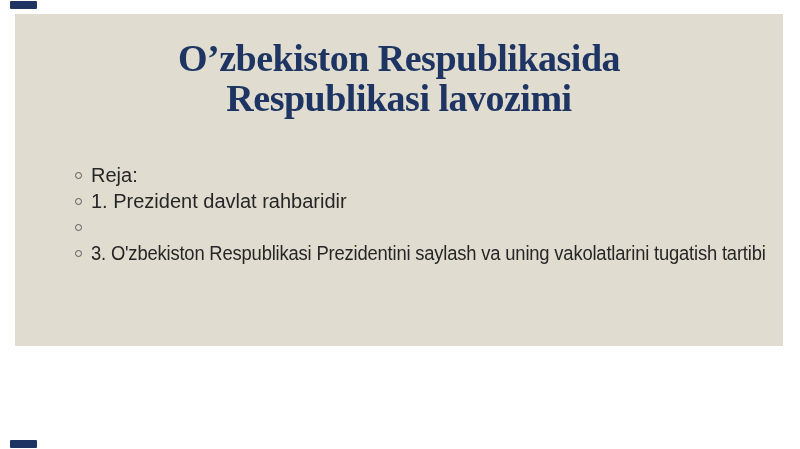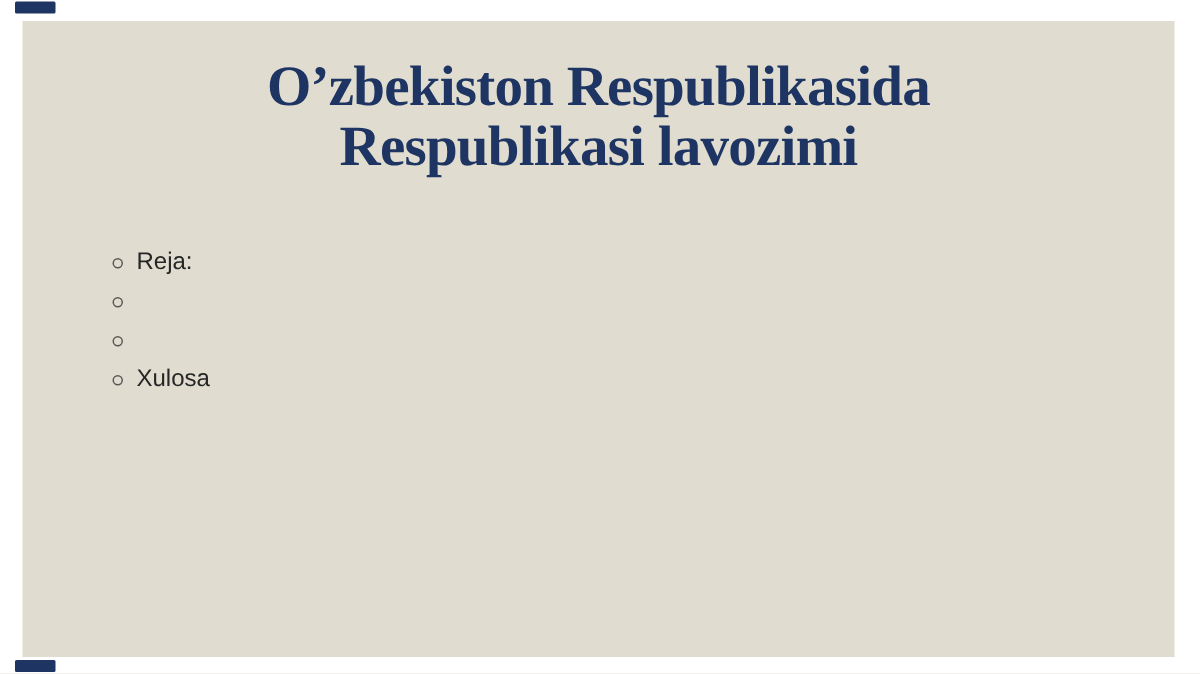--- a/index.html
+++ b/index.html
@@ -22,21 +22,21 @@
     background: #1e3563;
     border-radius: 1px;
   }
   .corner-mark.top { top: 1px; }
   .corner-mark.bottom { top: 440px; }
   .slide {
     position: absolute;
     left: 15px;
     top: 14px;
     width: 768px;
-    height: 424px;
+    height: 332px;
     background: #e0ddd0;
   }
   .title {
     position: absolute;
     left: 0;
     right: 0;
     top: 24px;
     text-align: center;
     font-family: "Liberation Serif", "DejaVu Serif", serif;
     font-weight: bold;
@@ -48,21 +48,21 @@
   .bullets {
     position: absolute;
     left: 60px;
     top: 148px;
     right: 10px;
   }
   .bullet-row {
     display: flex;
     align-items: center;
     height: 26px;
-    font-size: 16px;
+    font-size: 20px;
     color: #262626;
     white-space: nowrap;
   }
   .bullet-dot {
     flex: none;
     width: 5px;
     height: 5px;
     border: 1.5px solid #595959;
     border-radius: 50%;
     background: transparent;
@@ -89,25 +89,26 @@
     <div>Respublikasi lavozimi</div>
   </div>
 
   <div class="bullets">
     <div class="bullet-row">
       <span class="bullet-dot"></span>
       <span class="bullet-text">Reja:</span>
     </div>
     <div class="bullet-row">
       <span class="bullet-dot"></span>
+      <span class="bullet-text">1. Prezident davlat rahbaridir</span>
     </div>
     <div class="bullet-row">
       <span class="bullet-dot"></span>
     </div>
-    <div class="bullet-row">
+    <div class="bullet-row condensed">
       <span class="bullet-dot"></span>
-      <span class="bullet-text">Xulosa</span>
+      <span class="bullet-text">3. O'zbekiston Respublikasi Prezidentini saylash va uning vakolatlarini tugatish tartibi</span>
     </div>
   </div>
 
 </div>
 
 <div class="corner-mark bottom"></div>
 
 </body></html>

